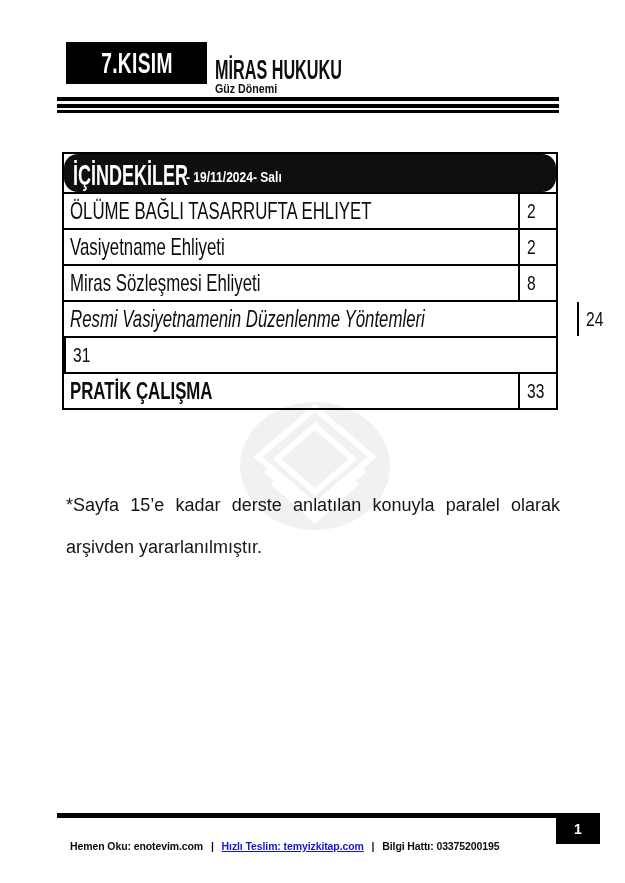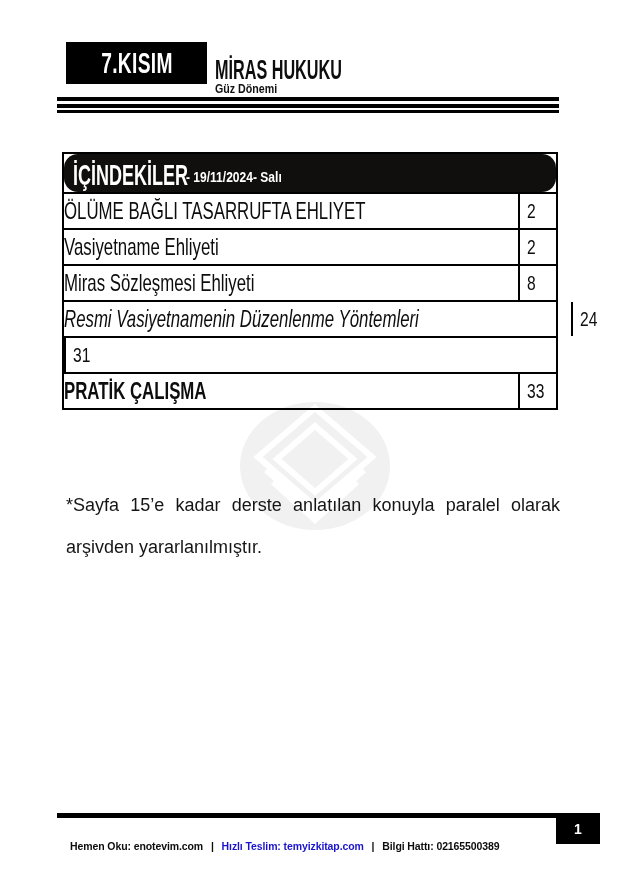--- a/index.html
+++ b/index.html
@@ -65,21 +65,21 @@
   .toc-date {
     position: absolute; left: 122px; top: 15px;
     color: #ffffff; font-weight: bold; font-size: 14px;
     transform: scaleX(0.86); transform-origin: left top; white-space: nowrap;
   }
   .toc-row {
     display: flex; height: 36px; border-top: 2px solid #000000;
     align-items: center; background: transparent;
   }
   .toc-label-cell {
-    flex: 1 1 auto; overflow: visible; white-space: nowrap;
+    flex: 1 1 auto; padding-left: 6px; overflow: visible; white-space: nowrap;
   }
   .toc-label-cell span {
     display: inline-block; font-size: 24px; color: #0d0d0d;
     transform: scaleX(0.70); transform-origin: left center; white-space: nowrap;
     letter-spacing: 0px;
   }
   .toc-row.italic .toc-label-cell span { font-style: italic; }
   .toc-row.bold   .toc-label-cell span { font-weight: bold; }
   .toc-page-cell {
     flex: 0 0 38px; align-self: stretch;
@@ -109,21 +109,21 @@
     width: 44px; height: 31px; background: #000000;
     display: flex; align-items: center; justify-content: center;
   }
   .page-badge span { color: #ffffff; font-weight: bold; font-size: 14px; }
   .footer-text {
     position: absolute; left: 70px; top: 840px;
     font-size: 10.5px; font-weight: bold; color: #0c0c0c;
     white-space: nowrap; letter-spacing: -0.1px;
   }
   .footer-text .sep { margin: 0 5px; color: #0c0c0c; }
-  .footer-link { color: #1a14cc; cursor: pointer; }
+  .footer-link { color: #1a14cc; text-decoration: underline; cursor: pointer; }
 </style>
 </head>
 <body>
 
 <div class="page">
 
   <div class="part-box">
     <span>7.KISIM</span>
   </div>
   <div class="course-title">MİRAS HUKUKU</div>
@@ -192,16 +192,16 @@
 
   <div class="footer-bar"></div>
   <div class="page-badge">
     <span>1</span>
   </div>
   <div class="footer-text">
     <span>Hemen Oku: enotevim.com</span>
     <span class="sep">|</span>
     <span class="footer-link">Hızlı Teslim: temyizkitap.com</span>
     <span class="sep">|</span>
-    <span>Bilgi Hattı: 02165500389</span>
+    <span>Bilgi Hattı: 03375200195</span>
   </div>
 
 </div>
 
 </body></html>

